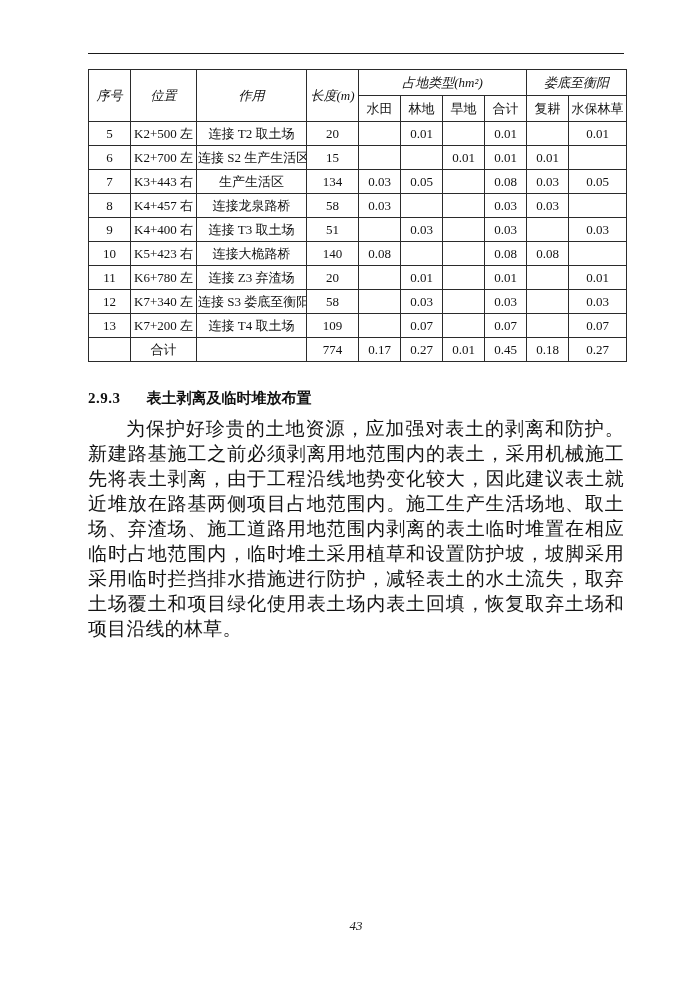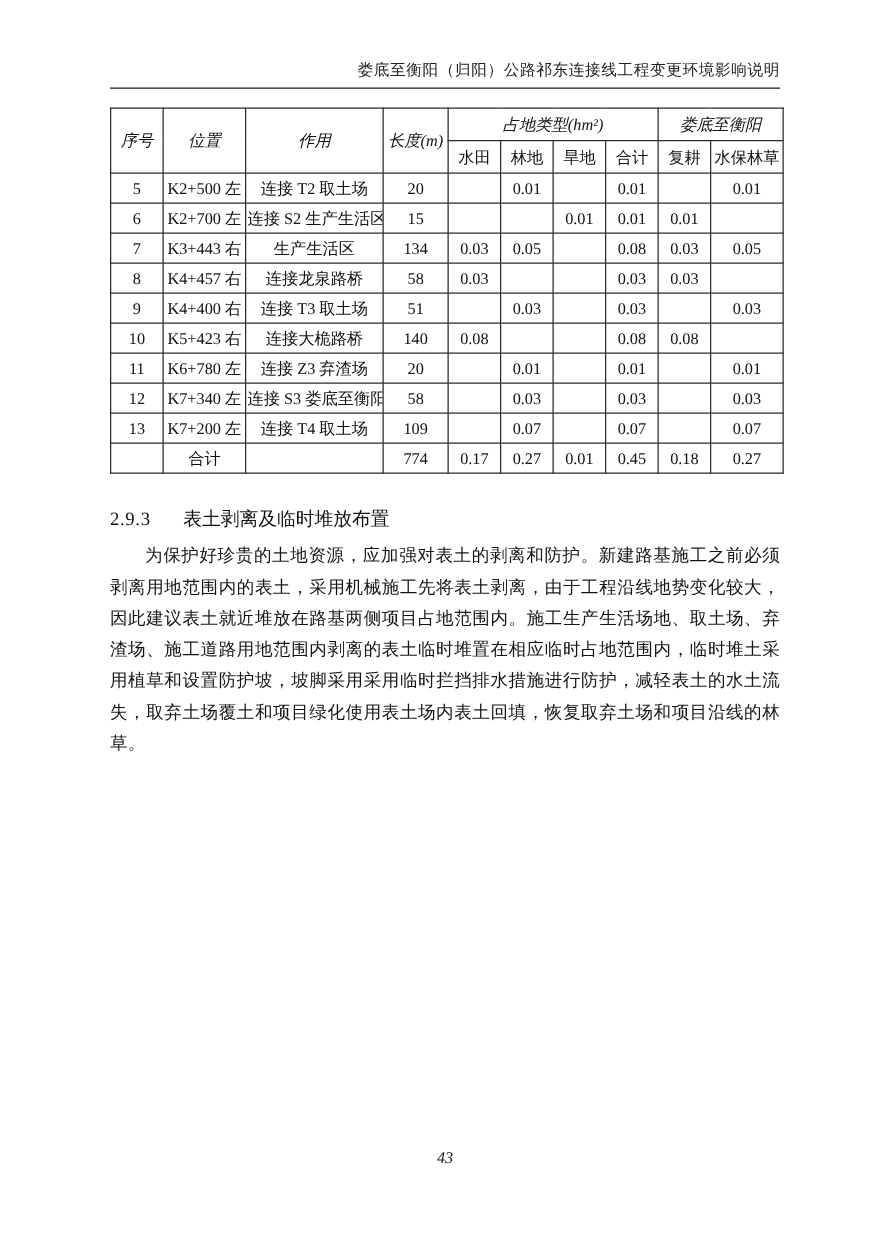--- a/index.html
+++ b/index.html
@@ -41,29 +41,29 @@
     overflow: hidden;
     white-space: nowrap;
   }
   tr.hrow1 th { height: 25px; font-style: italic; }
   tr.hrow2 th { height: 25px; }
   tr.drow td { height: 23px; }
   
   .section-heading {
     margin-top: 27px;
     font-size: 15px;
-    font-weight: normal;
+    font-weight: bold;
     color: #111;
   }
   .section-heading .sec-num { display: inline-block; margin-right: 26px; letter-spacing: 0.5px; }
   
   .body-text { margin-top: 8px; }
   .body-text p {
     margin: 0;
-    font-size: 14px;
+    font-size: 19px;
     line-height: 25px;
     text-align: justify;
     text-justify: inter-ideograph;
     text-indent: 2em;
     color: #141414;
     letter-spacing: 0.2px;
   }
   
   .page-footer {
     position: absolute;
@@ -74,21 +74,20 @@
     color: #222;
     font-style: italic;
   }
 </style>
 </head>
 <body>
 
 <div class="page">
 
   <div class="doc-header">
-    <span>娄底至衡阳（归阳）公路祁东连接线工程变更环境影响说明</span>
     <div class="doc-header-rule"></div>
   </div>
 
   <table class="land-table">
     <colgroup>
       <col style="width:42px">
         <col style="width:66px">
         <col style="width:110px">
         <col style="width:52px">
       <col style="width:42px">

